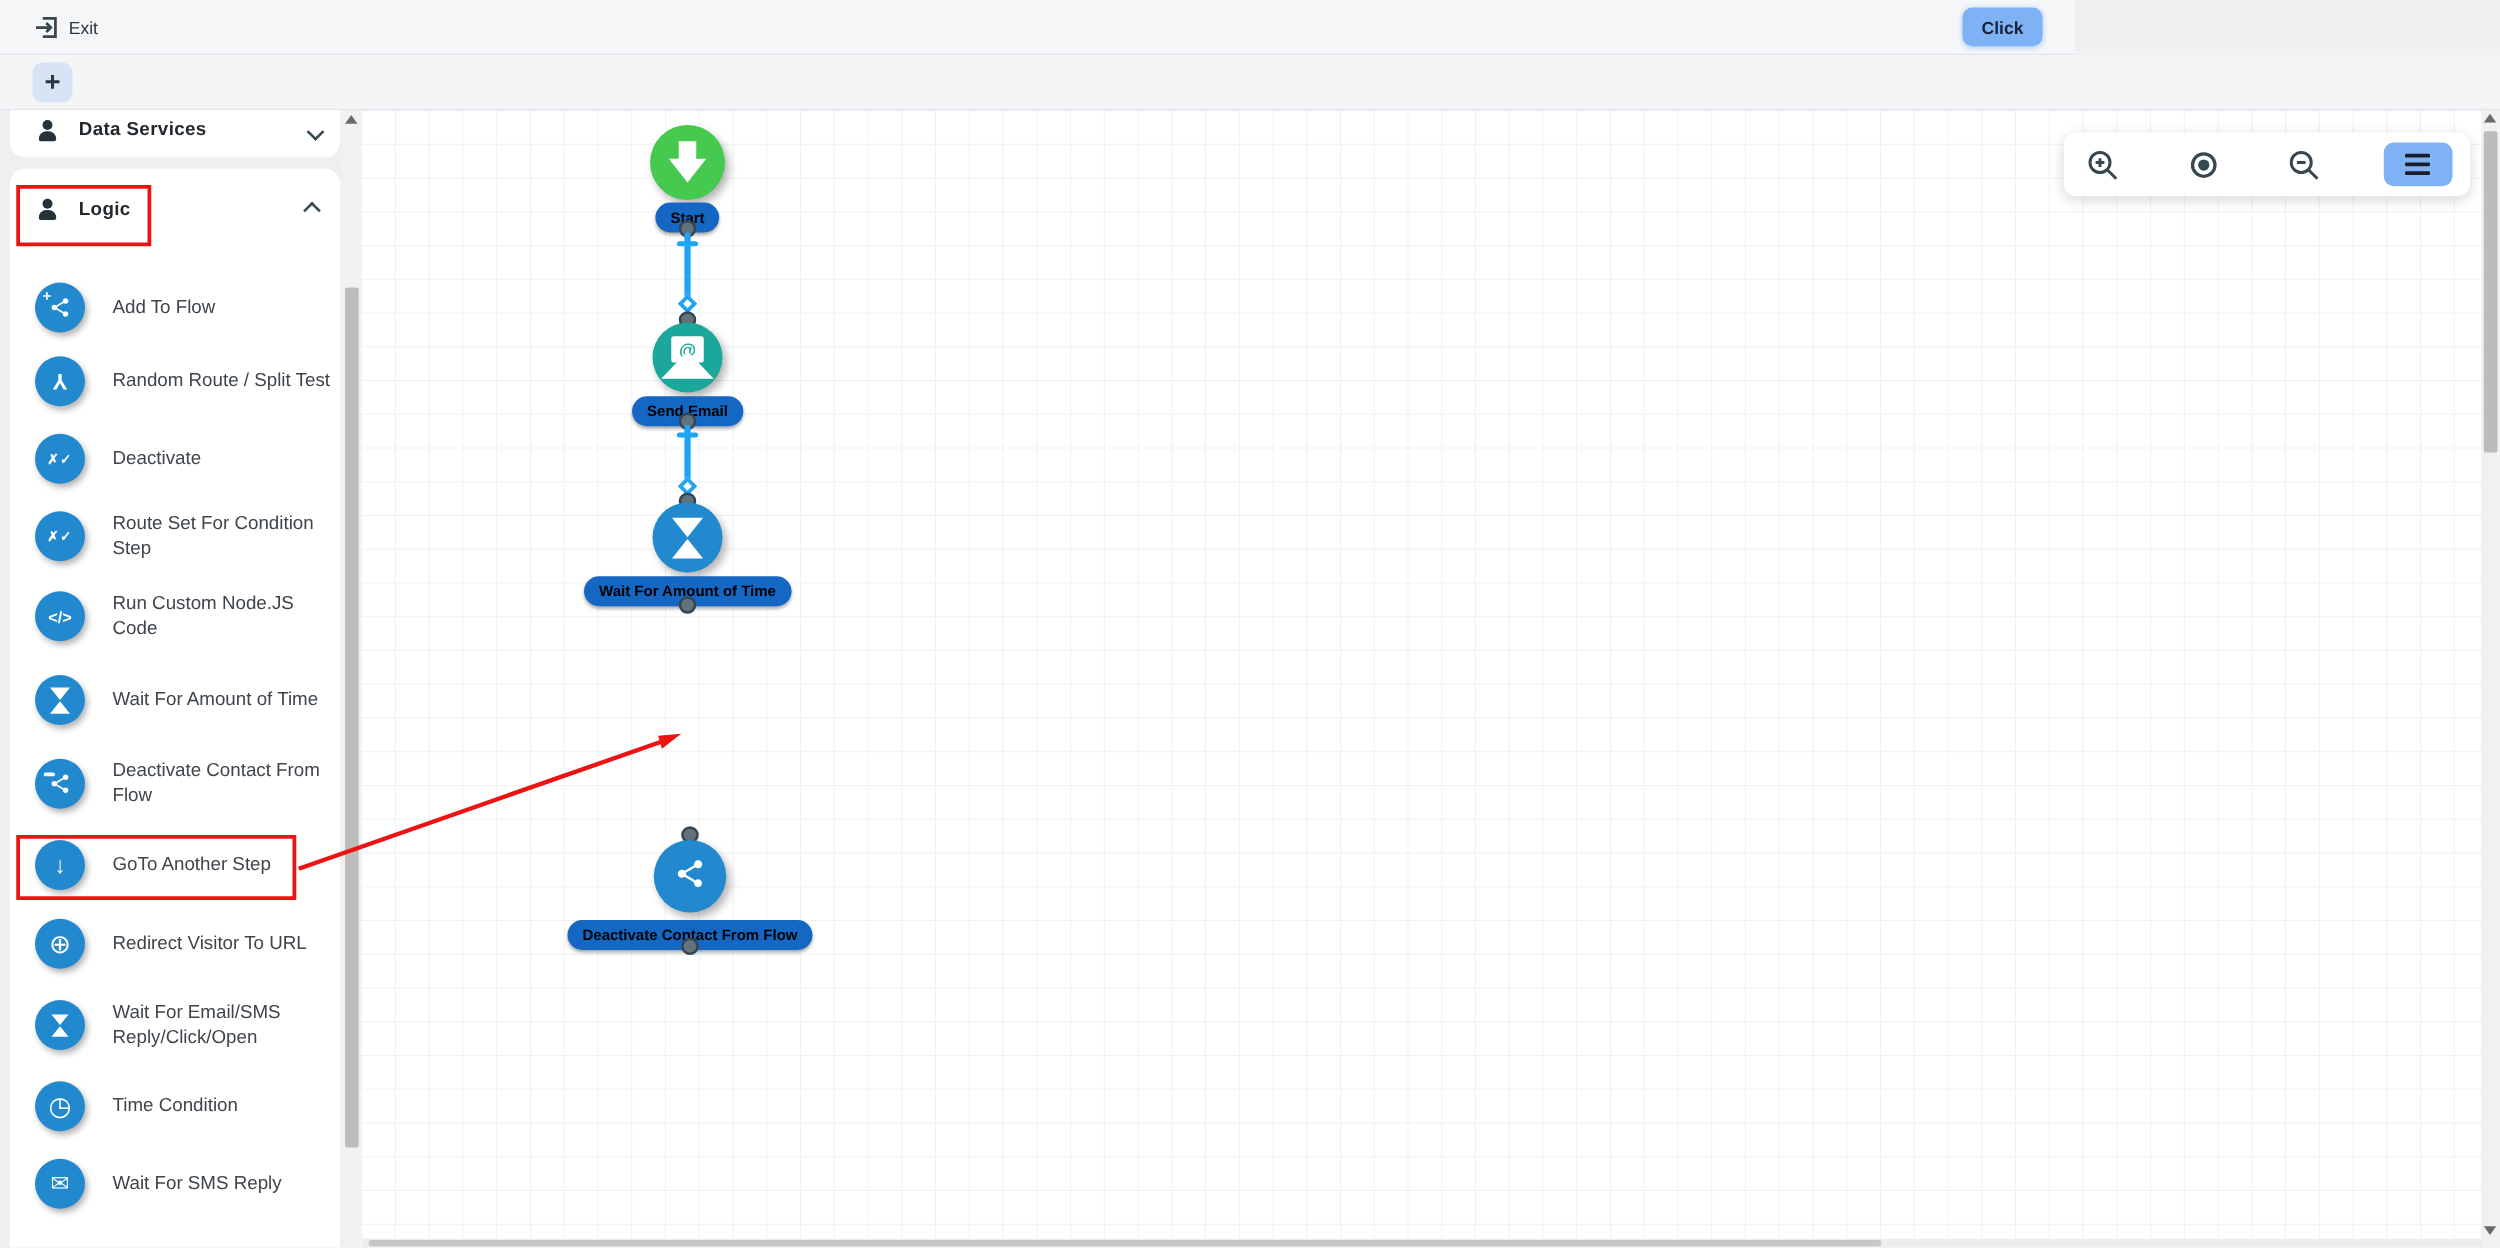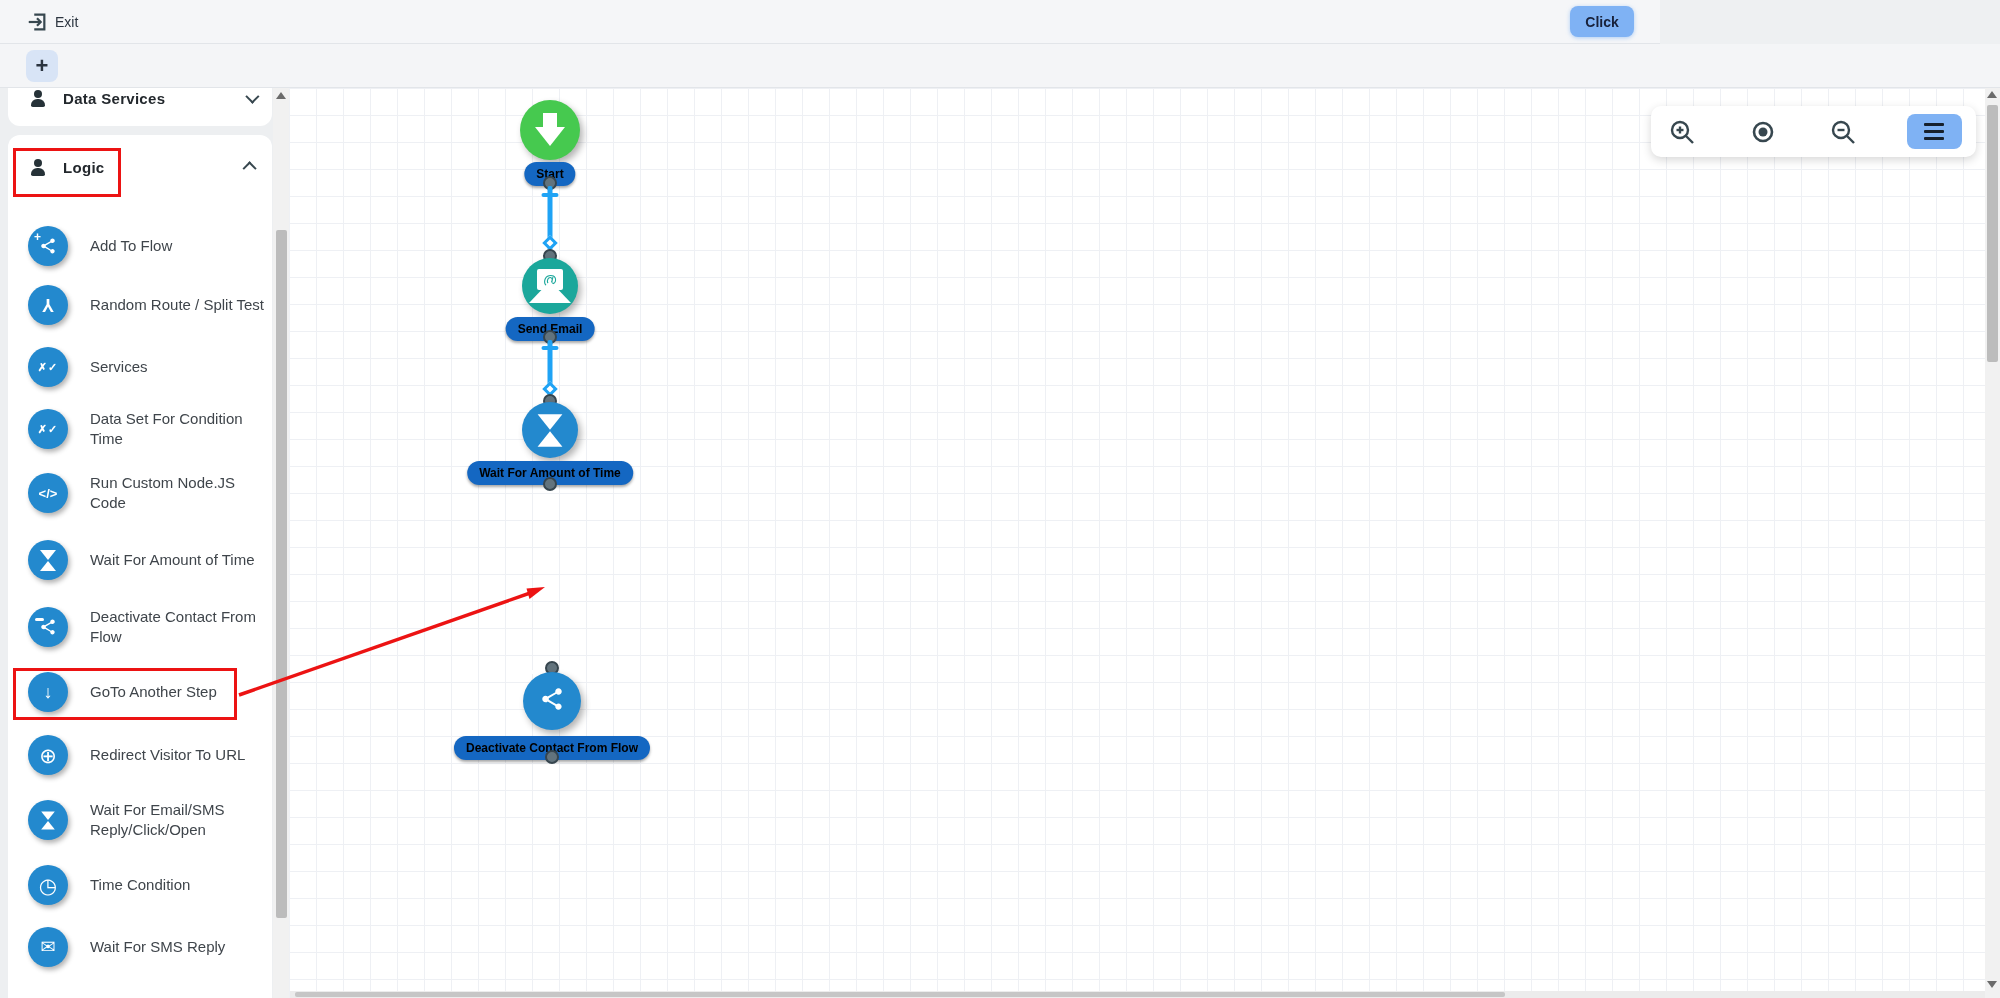--- a/index.html
+++ b/index.html
@@ -23,21 +23,21 @@
     font-size:22px; font-weight:bold; color:#2b3440; line-height:1; cursor:pointer; }
 
   
   .main { position:absolute; left:0; top:88px; width:2000px; height:910px; display:flex; }
   .sidebar { position:relative; width:273px; height:100%; background:#edeff1; overflow:hidden; }
   .sb-card { position:absolute; left:8px; width:264px; background:#ffffff; }
   .card-ds { top:0; height:38px; border-radius:0 0 12px 12px; }
   .card-logic { top:47px; height:1100px; border-radius:12px; }
 
   .sec-header { display:flex; align-items:center; height:28px; padding:0 16px 0 22px; cursor:pointer; }
-  .card-ds .sec-header { margin-top:-4px; }
+  .card-ds .sec-header { margin-top:-4px;align-items:flex-end; }
   .card-logic .sec-header { margin-top:18px; }
   .sec-label { font-size:15px; font-weight:bold; color:#23282d; margin-left:17px; letter-spacing:.3px; }
   .sec-spacer { flex:1; }
   .person { position:relative; width:16px; height:16px; }
   .person::before { content:""; position:absolute; left:4px; top:0; width:8px; height:8px;
     border-radius:50%; background:#263238; }
   .person::after { content:""; position:absolute; left:1px; top:9px; width:14px; height:8px;
     border-radius:7px 7px 2px 2px; background:#263238; }
   .chev { width:10px; height:10px; border-right:2.4px solid #37474f; border-bottom:2.4px solid #37474f; }
   .chev-down { transform:rotate(45deg) translateY(-2px); }
@@ -176,28 +176,28 @@
             <span class="sb-ico">
               <span class="glyph" style="transform:rotate(180deg);font-weight:bold">Y</span>
             </span>
             <span class="sb-label">Random Route / Split Test</span>
           </div>
 
           <div class="sb-item" style="height:62px">
             <span class="sb-ico">
                 <span class="cond">✗✓</span>
               </span>
-            <span class="sb-label">Services</span>
+            <span class="sb-label">Deactivate</span>
           </div>
 
           <div class="sb-item" style="height:62px">
             <span class="sb-ico">
                 <span class="cond">✗✓</span>
               </span>
-            <span class="sb-label">Data Set For Condition Time</span>
+            <span class="sb-label">Route Set For Condition Step</span>
           </div>
 
           <div class="sb-item" style="height:66px">
             <span class="sb-ico">
                 <span class="code-glyph">&lt;/&gt;</span>
               </span>
             <span class="sb-label">Run Custom Node.JS Code</span>
           </div>
 
           <div class="sb-item" style="height:68px">

